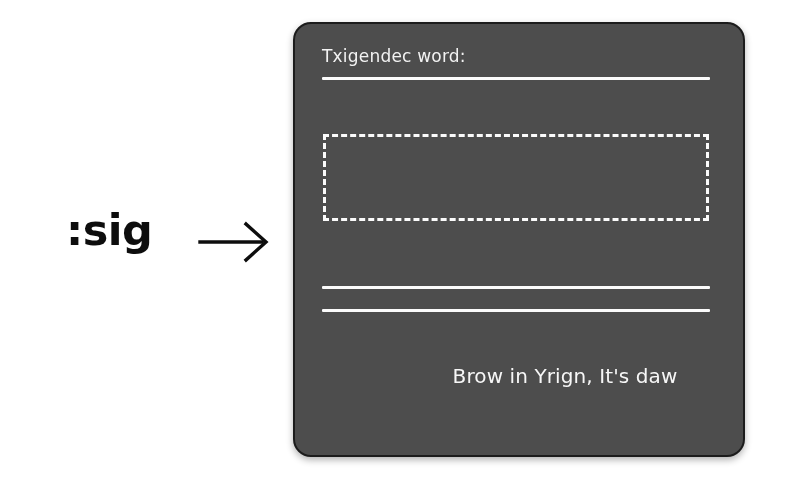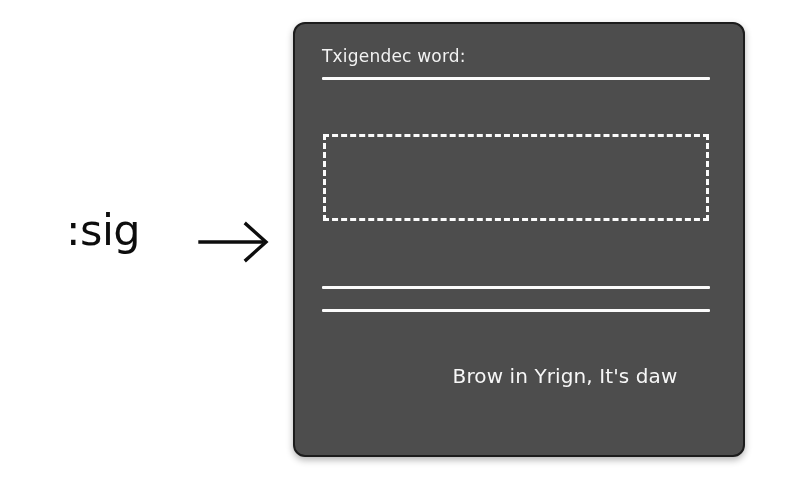--- a/index.html
+++ b/index.html
@@ -19,21 +19,21 @@
   }
 
   
 
   .trigger-token {
     position: absolute;
     left: 66px;
     top: 209px;
     font-family: "DejaVu Sans", "Liberation Sans", sans-serif;
     font-size: 43px;
-    font-weight: 400;
+    font-weight: 700;
     color: #0d0d0d;
     letter-spacing: -0.5px;
     line-height: 1;
     white-space: nowrap;
   }
 
   .arrow-wrap {
     position: absolute;
     left: 198px;
     top: 218px;
@@ -49,21 +49,21 @@
   
 
   .card {
     position: absolute;
     left: 293px;
     top: 22px;
     width: 452px;
     height: 435px;
     background: #4d4d4d;
     border: 2px solid #1c1c1c;
-    border-radius: 12px;
+    border-radius: 18px;
     box-sizing: border-box;
     box-shadow: 0 3px 7px rgba(0,0,0,0.30);
   }
 
   
   .card-inner {
     position: absolute;
     left: 27px;
     right: 33px;
     top: 0;

